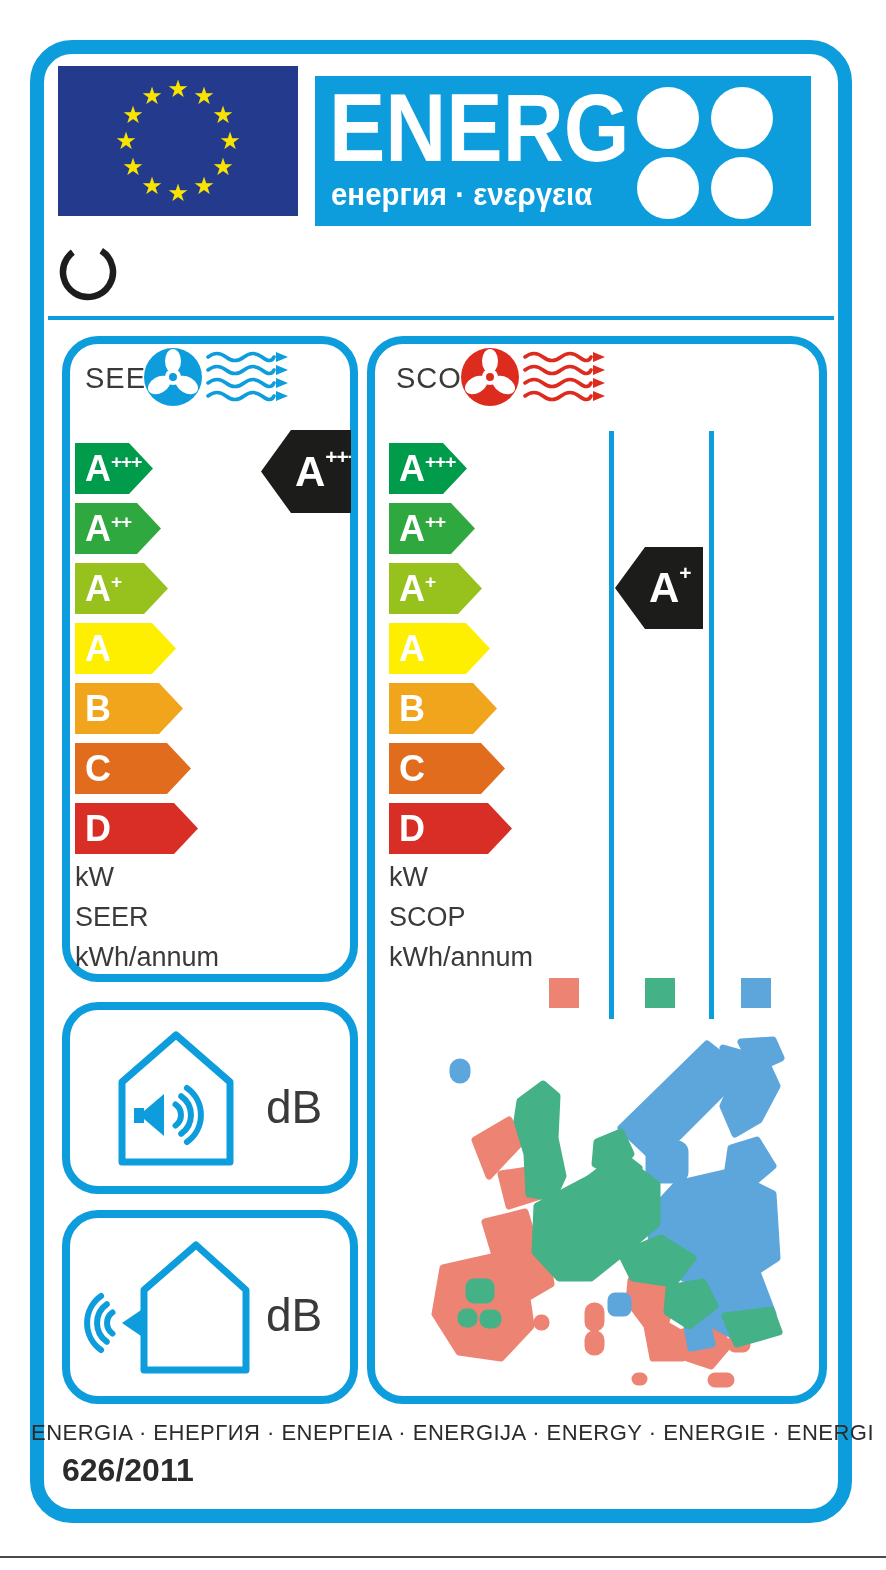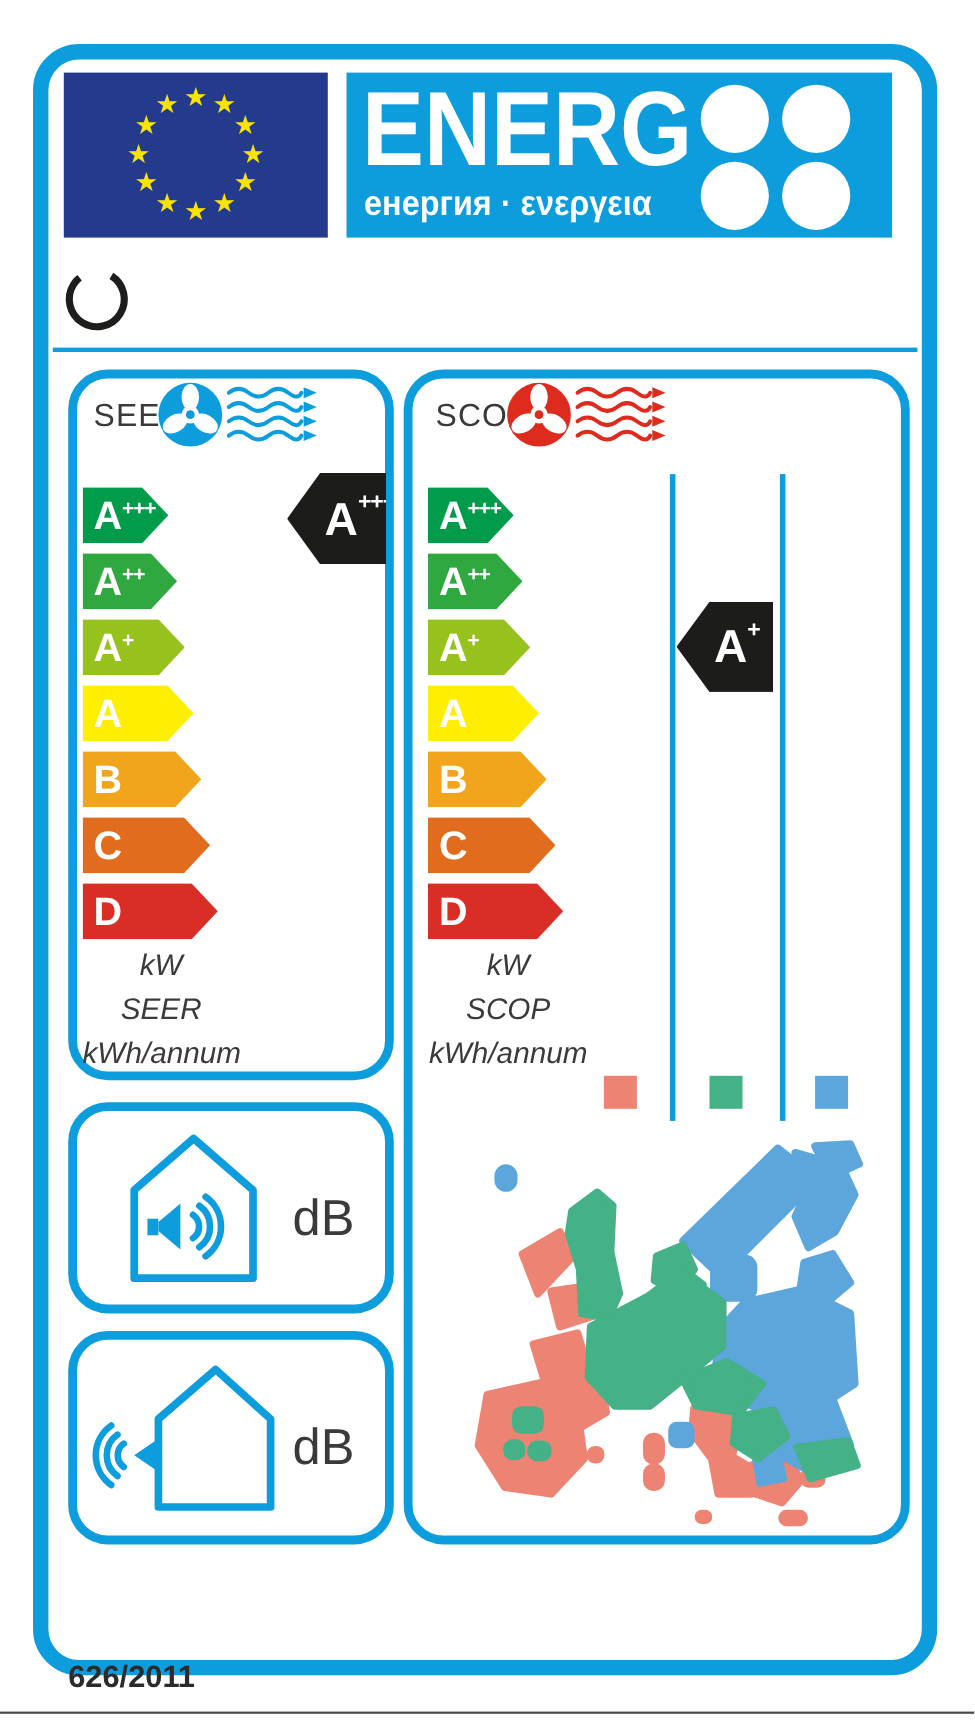--- a/index.html
+++ b/index.html
@@ -12,21 +12,21 @@
   body{font-family:"Liberation Sans","DejaVu Sans",sans-serif;color:var(--ink);}
   .label-canvas{position:relative;width:886px;height:1570px;background:#fff;overflow:hidden;}
 
   
   .outer-border{position:absolute;left:30px;top:40px;width:822px;height:1483px;
     border:14px solid var(--blue);border-radius:42px;box-sizing:border-box;}
 
   
   .eu-flag{position:absolute;left:58px;top:66px;width:240px;height:150px;background:#243B8D;}
   .eu-flag .star{position:absolute;font-size:24px;line-height:24px;width:24px;height:24px;text-align:center;}
-  .energ-box{position:absolute;left:315px;top:66px;width:496px;height:150px;background:var(--blue);}
+  .energ-box{position:absolute;left:315px;top:76px;width:496px;height:150px;background:var(--blue);}
   .energ-title{position:absolute;left:14px;top:2px;color:#fff;font-weight:bold;font-size:96px;line-height:100px;
     transform:scaleX(.88);transform-origin:left center;white-space:nowrap;}
   .energ-sub{position:absolute;left:16px;top:98px;color:#fff;font-weight:bold;font-size:32px;line-height:40px;
     transform:scaleX(.92);transform-origin:left center;white-space:nowrap;}
   .energ-circle{position:absolute;width:62px;height:62px;border-radius:50%;background:#fff;}
   .ec1{left:322px;top:11px;} .ec2{left:396px;top:11px;} .ec3{left:322px;top:81px;} .ec4{left:396px;top:81px;}
 
   
   .midea{position:absolute;left:58px;top:238px;width:240px;height:68px;}
   .midea-text{position:absolute;left:22px;top:4px;font-size:54px;font-weight:bold;color:#1d1d1b;letter-spacing:-1px;}
@@ -52,42 +52,42 @@
   .srow .g{font-size:36px;}
   .srow .p{font-size:19px;position:relative;top:-13px;letter-spacing:-1px;}
 
   .indicator{position:absolute;background:var(--black);color:#fff;display:flex;align-items:center;
     clip-path:polygon(0 50%,30px 0,100% 0,100% 100%,30px 100%);padding-left:34px;box-sizing:border-box;}
   .seer-ind{left:261px;top:430px;width:90px;height:83px;}
   .scop-ind{left:615px;top:547px;width:88px;height:82px;}
   .indicator .g{font-size:42px;font-weight:bold;}
   .indicator .p{font-size:21px;font-weight:bold;position:relative;top:-15px;letter-spacing:-1px;}
 
-  .units{position:absolute;text-align:center;font-size:27px;line-height:40px;color:var(--ink);font-style:italic;}
+  .units{position:absolute;text-align:left;font-size:27px;line-height:40px;color:var(--ink);}
   .seer-units{left:75px;top:857px;width:143px;}
   .scop-units{left:389px;top:857px;width:146px;}
 
   .vline{position:absolute;width:5px;top:431px;height:588px;background:var(--blue);}
   .vline1{left:609px;} .vline2{left:709px;}
 
   .zone-square{position:absolute;width:30px;height:30px;top:978px;}
   .zs0{left:549px;} .zs1{left:645px;} .zs2{left:741px;}
 
   .map-svg{position:absolute;left:425px;top:1026px;width:396px;height:374px;}
 
   .db-text{position:absolute;font-size:46px;color:var(--ink);}
   .db1-text{left:266px;top:1080px;} .db2-text{left:266px;top:1288px;}
   .house-svg{position:absolute;}
   .house1{left:96px;top:1022px;width:160px;height:150px;}
   .house2{left:72px;top:1230px;width:200px;height:150px;}
 
   
   .energy-words{position:absolute;left:31px;top:1420px;width:820px;text-align:center;
     font-size:22px;color:#2b2b2b;letter-spacing:.5px;white-space:nowrap;}
-  .regulation{position:absolute;left:62px;top:1509px;font-size:28px;font-weight:bold;color:#2b2b2b;}
+  .regulation{position:absolute;left:62px;top:1452px;font-size:32px;font-weight:bold;color:#2b2b2b;}
   .page-edge-line{position:absolute;left:0;top:1556px;width:886px;height:2px;background:#4a4a4a;}
 </style>
 </head>
 <body>
 
 <div class="label-canvas">
 
   <div class="outer-border"></div>
 
   <div class="eu-flag" style="background: rgb(36, 59, 141);">
@@ -279,15 +279,16 @@
     <path d="M72,60 L124,15 L174,60 L174,140 L72,140 Z" fill="none" stroke="#0E9DDC" stroke-width="7" stroke-linejoin="round"></path>
     <path d="M72,78 L72,108 L50,93 Z" fill="#0E9DDC"></path>
     <g stroke="#0E9DDC" stroke-width="6" fill="none" stroke-linecap="round">
       <path d="M40.5,82.4 A13,13 0 0 0 40.5,103.6"></path>
       <path d="M34.8,74.2 A23,23 0 0 0 34.8,111.8"></path>
       <path d="M29.1,66 A33,33 0 0 0 29.1,120"></path>
     </g>
   </svg>
   <div class="db-text db2-text">dB</div>
 
+  <div class="energy-words">ENERGIA · ЕНЕРГИЯ · ΕΝΕΡΓΕΙΑ · ENERGIJA · ENERGY · ENERGIE · ENERGI</div>
   <div class="regulation">626/2011</div>
   <div class="page-edge-line"></div>
 </div>
 
 </body></html>

